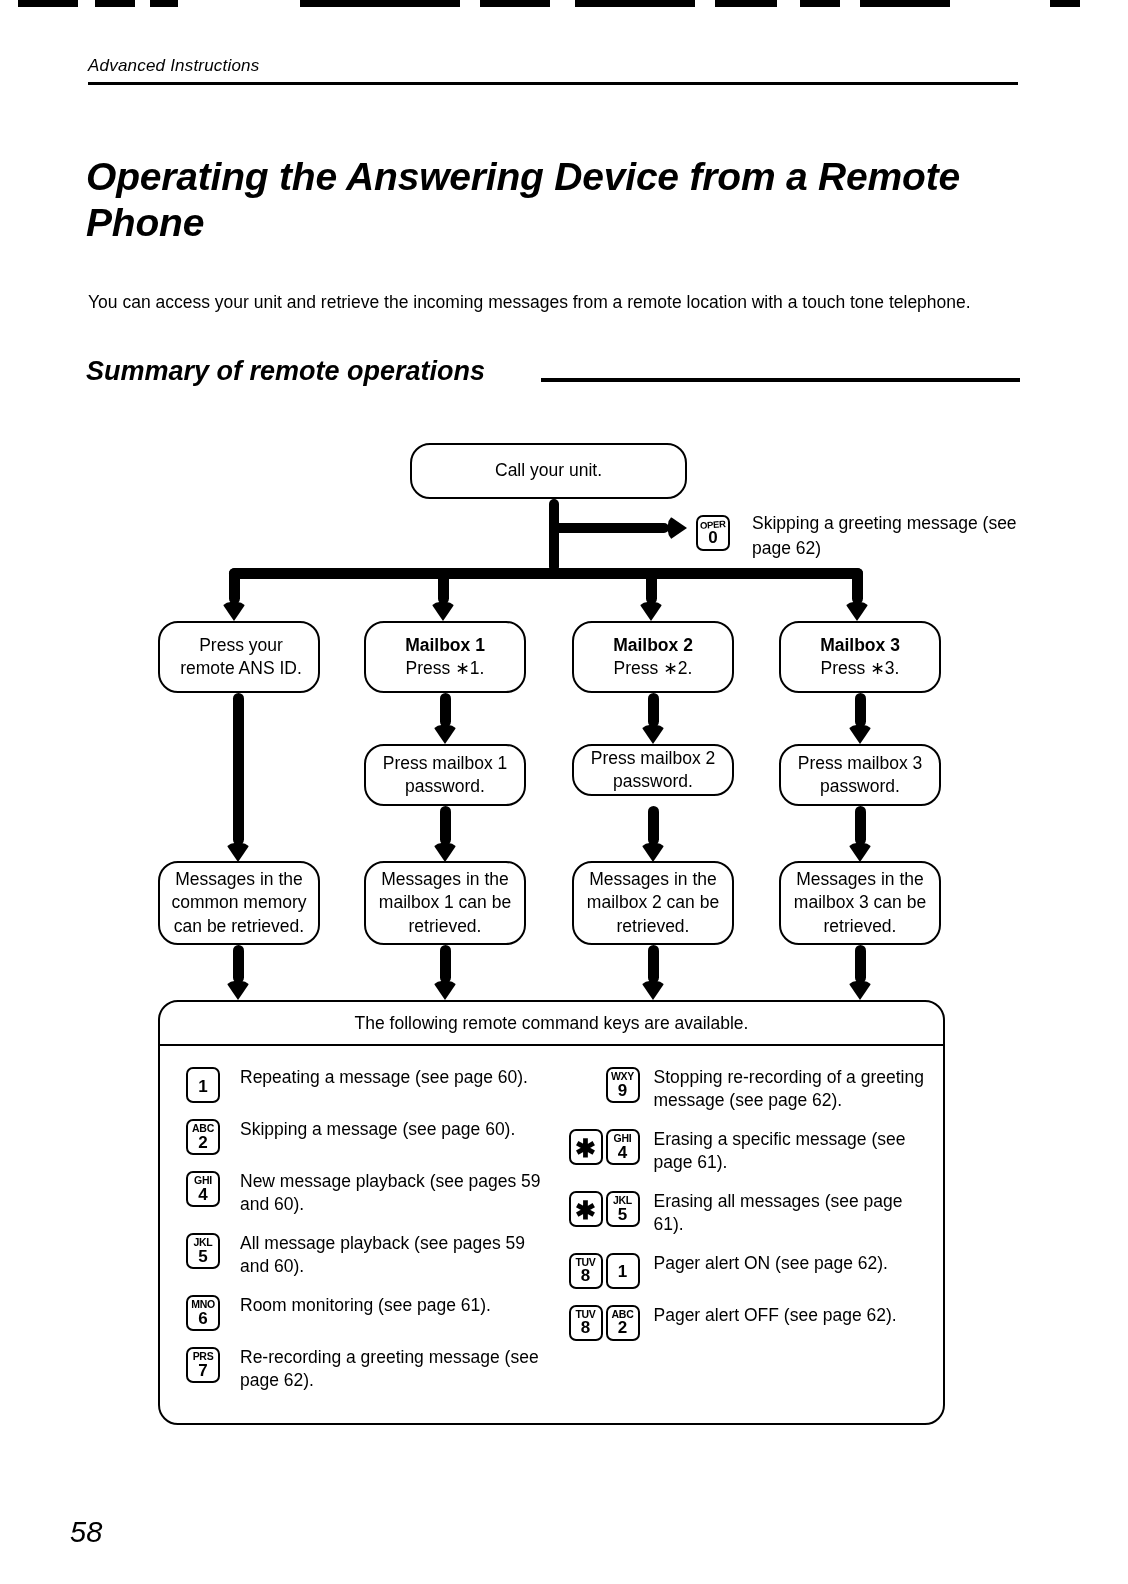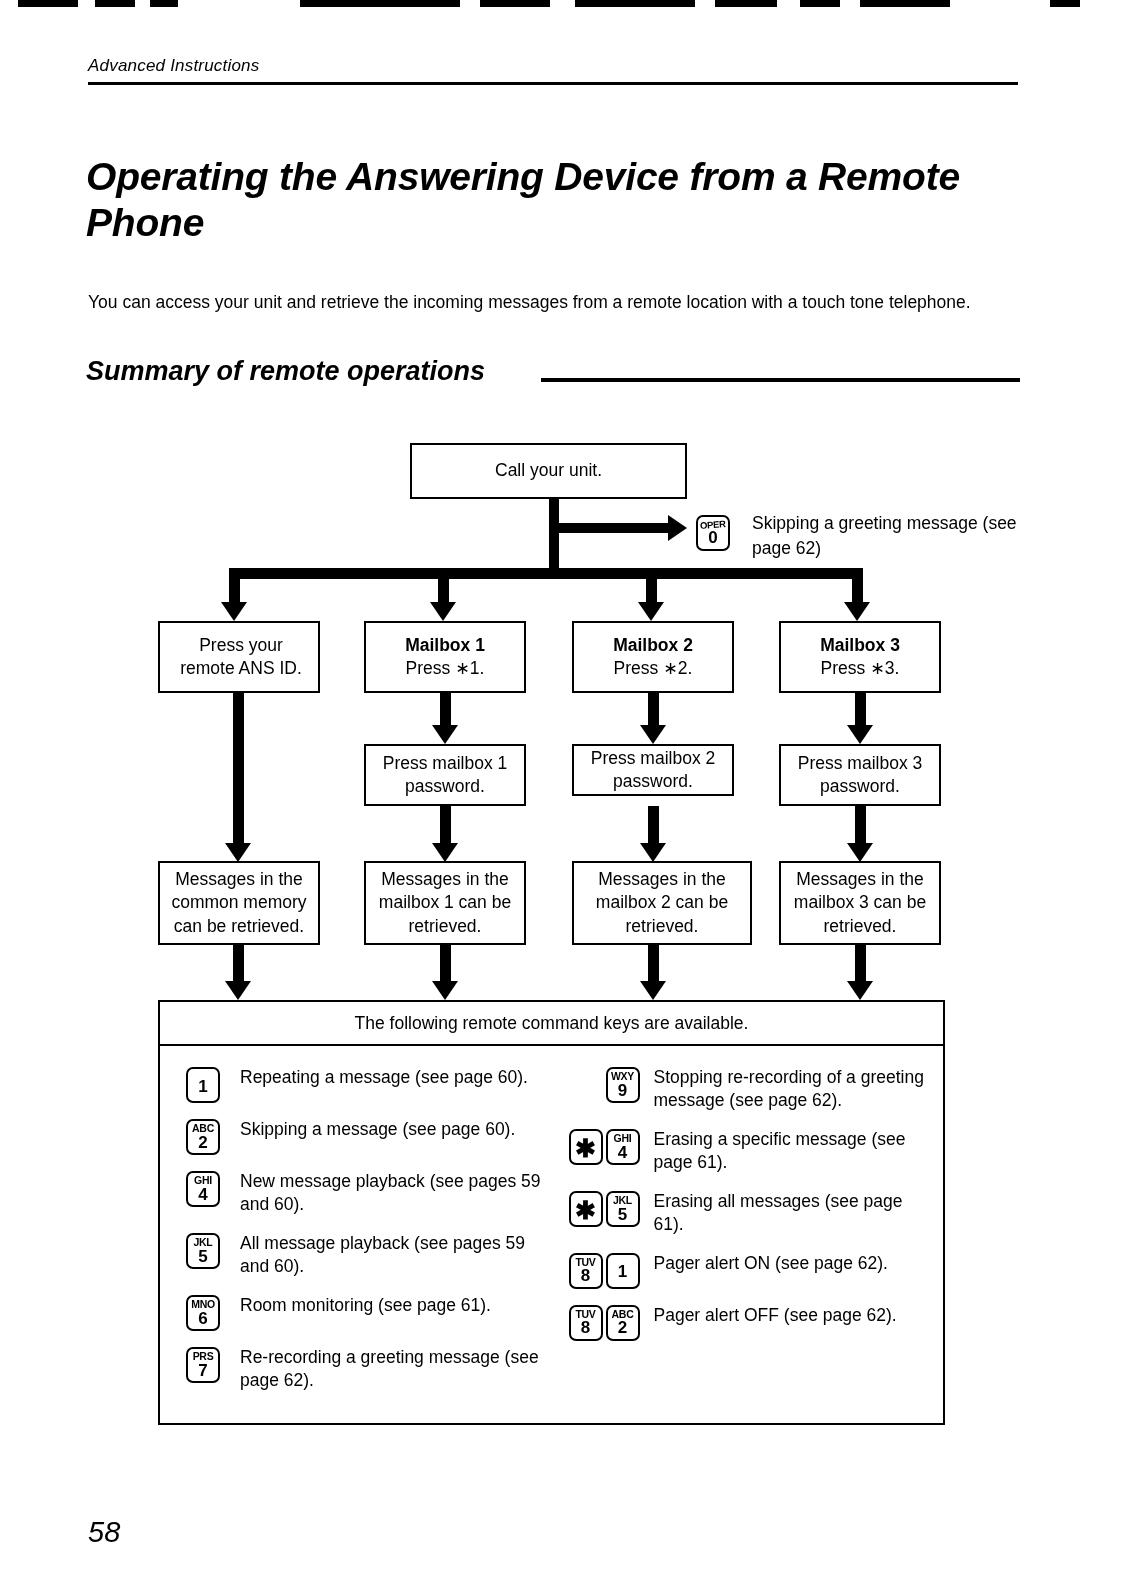--- a/index.html
+++ b/index.html
@@ -98,21 +98,21 @@
 
   
   .flow {
     position: absolute;
     left: 0;
     top: 0;
     width: 1128px;
     height: 1584px;
     pointer-events: none;
   }
-  .flow > * { pointer-events: auto; }
+  .flow > * { pointer-events: auto; border-radius: 20px; }
 
   .fbox {
     position: absolute;
     border: 2px solid #000;
     background: #fff;
     box-sizing: border-box;
     display: flex;
     align-items: center;
     justify-content: center;
     text-align: center;
@@ -245,21 +245,21 @@
   .panel-col.right .cmd-keys { min-width: 78px; justify-content: flex-end; }
   .cmd-text {
     margin-left: 14px;
     font-size: 17.5px;
     line-height: 1.34;
   }
 
   
   .page-number {
     position: absolute;
-    left: 88px;
+    left: 70px;
     top: 1516px;
     font-size: 29px;
     font-style: italic;
   }
 </style>
 </head>
 <body>
 
 <div class="scan-artifact">
   <i style="left:18px;width:60px"></i>
@@ -375,21 +375,21 @@
 
   <div class="bar" style="left:855px; top:806px; width:11px; height:39px;"></div>
   <div class="arrow-down" style="left:847px; top:843px;"></div>
 
   <div class="fbox" style="left:158px; top:861px; width:162px; height:84px;">
     <span>Messages in the common memory can be retrieved.</span>
   </div>
   <div class="fbox" style="left:364px; top:861px; width:162px; height:84px;">
     <span>Messages in the mailbox 1 can be retrieved.</span>
   </div>
-  <div class="fbox" style="left:572px; top:861px; width:180px; height:84px;">
+  <div class="fbox" style="left:572px; top:861px; width:162px; height:84px;">
     <span>Messages in the mailbox 2 can be retrieved.</span>
   </div>
   <div class="fbox" style="left:779px; top:861px; width:162px; height:84px;">
     <span>Messages in the mailbox 3 can be retrieved.</span>
   </div>
 
   <div class="bar" style="left:233px; top:945px; width:11px; height:38px;"></div>
   <div class="arrow-down" style="left:225px; top:981px;"></div>
 
   <div class="bar" style="left:440px; top:945px; width:11px; height:38px;"></div>

